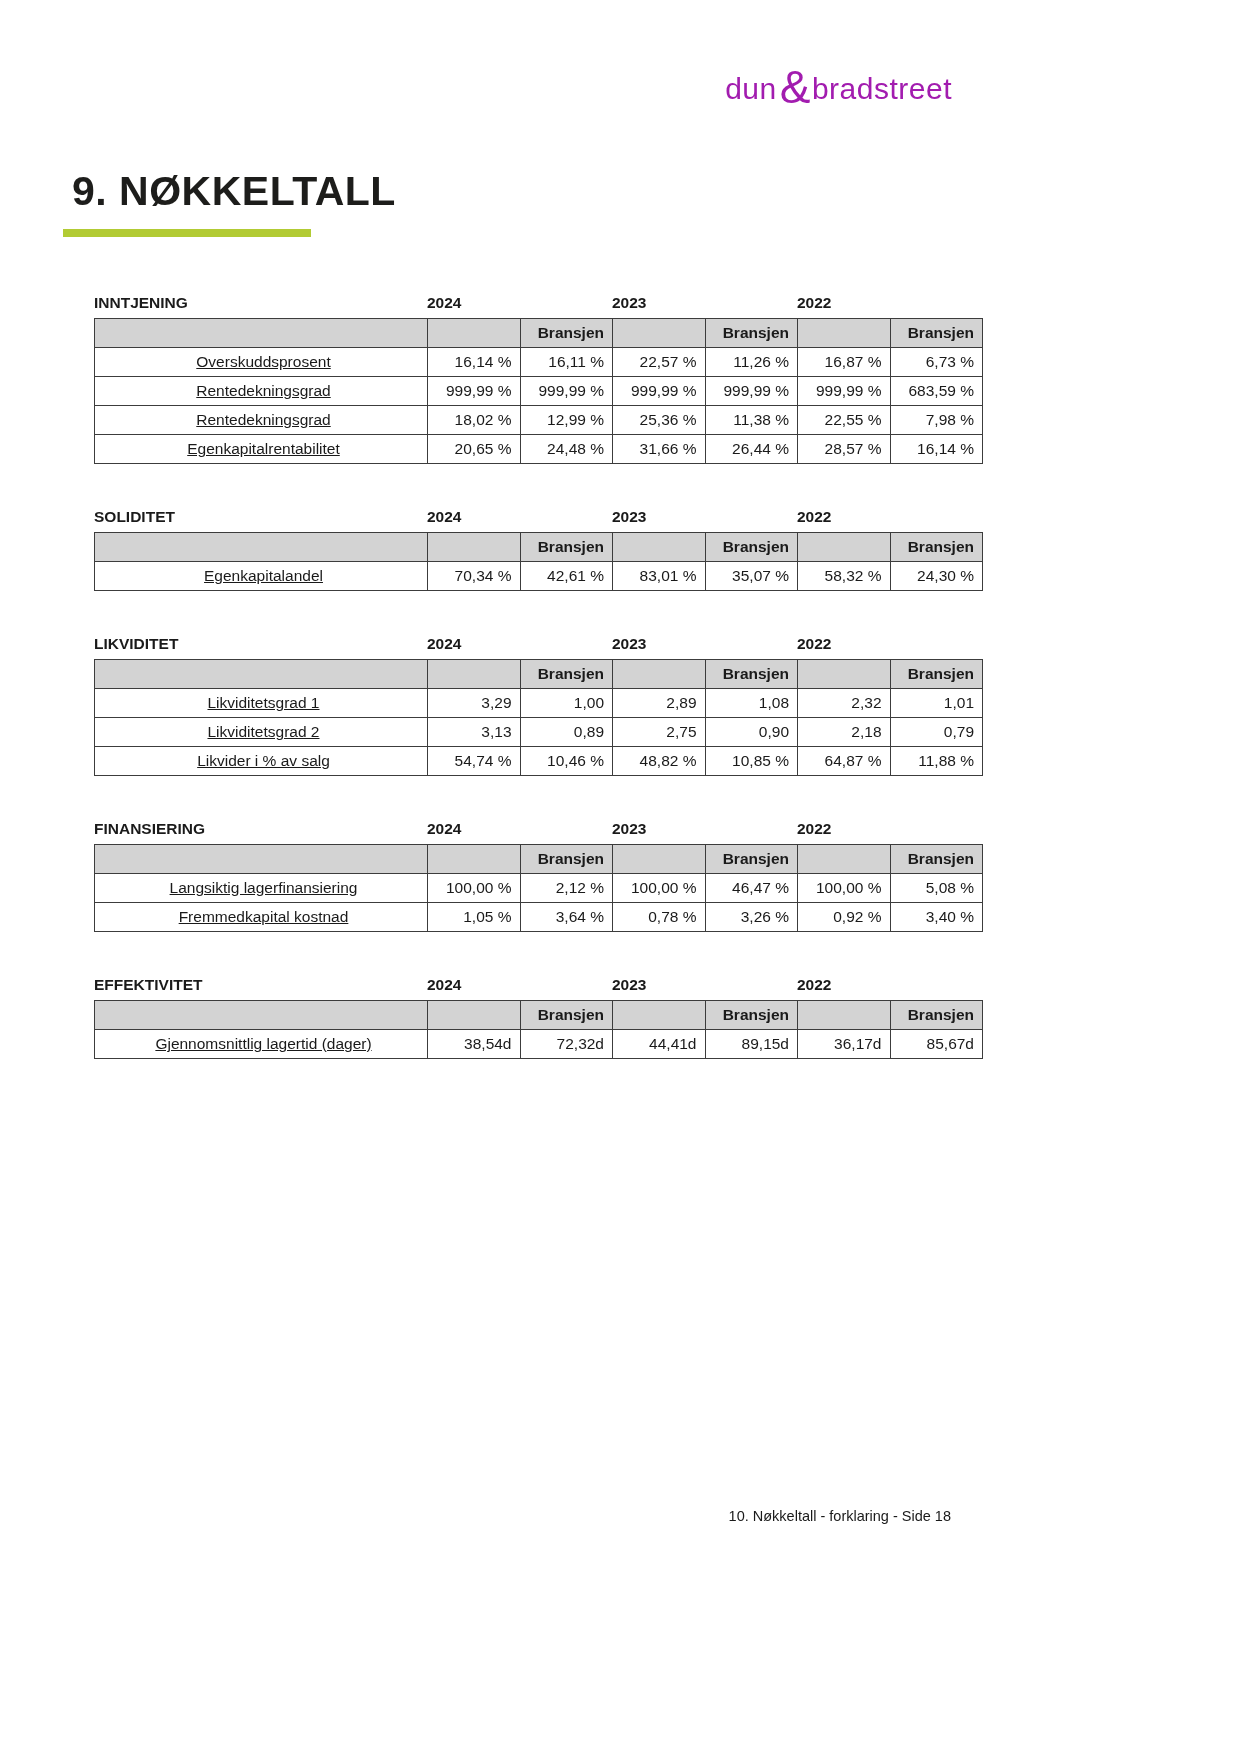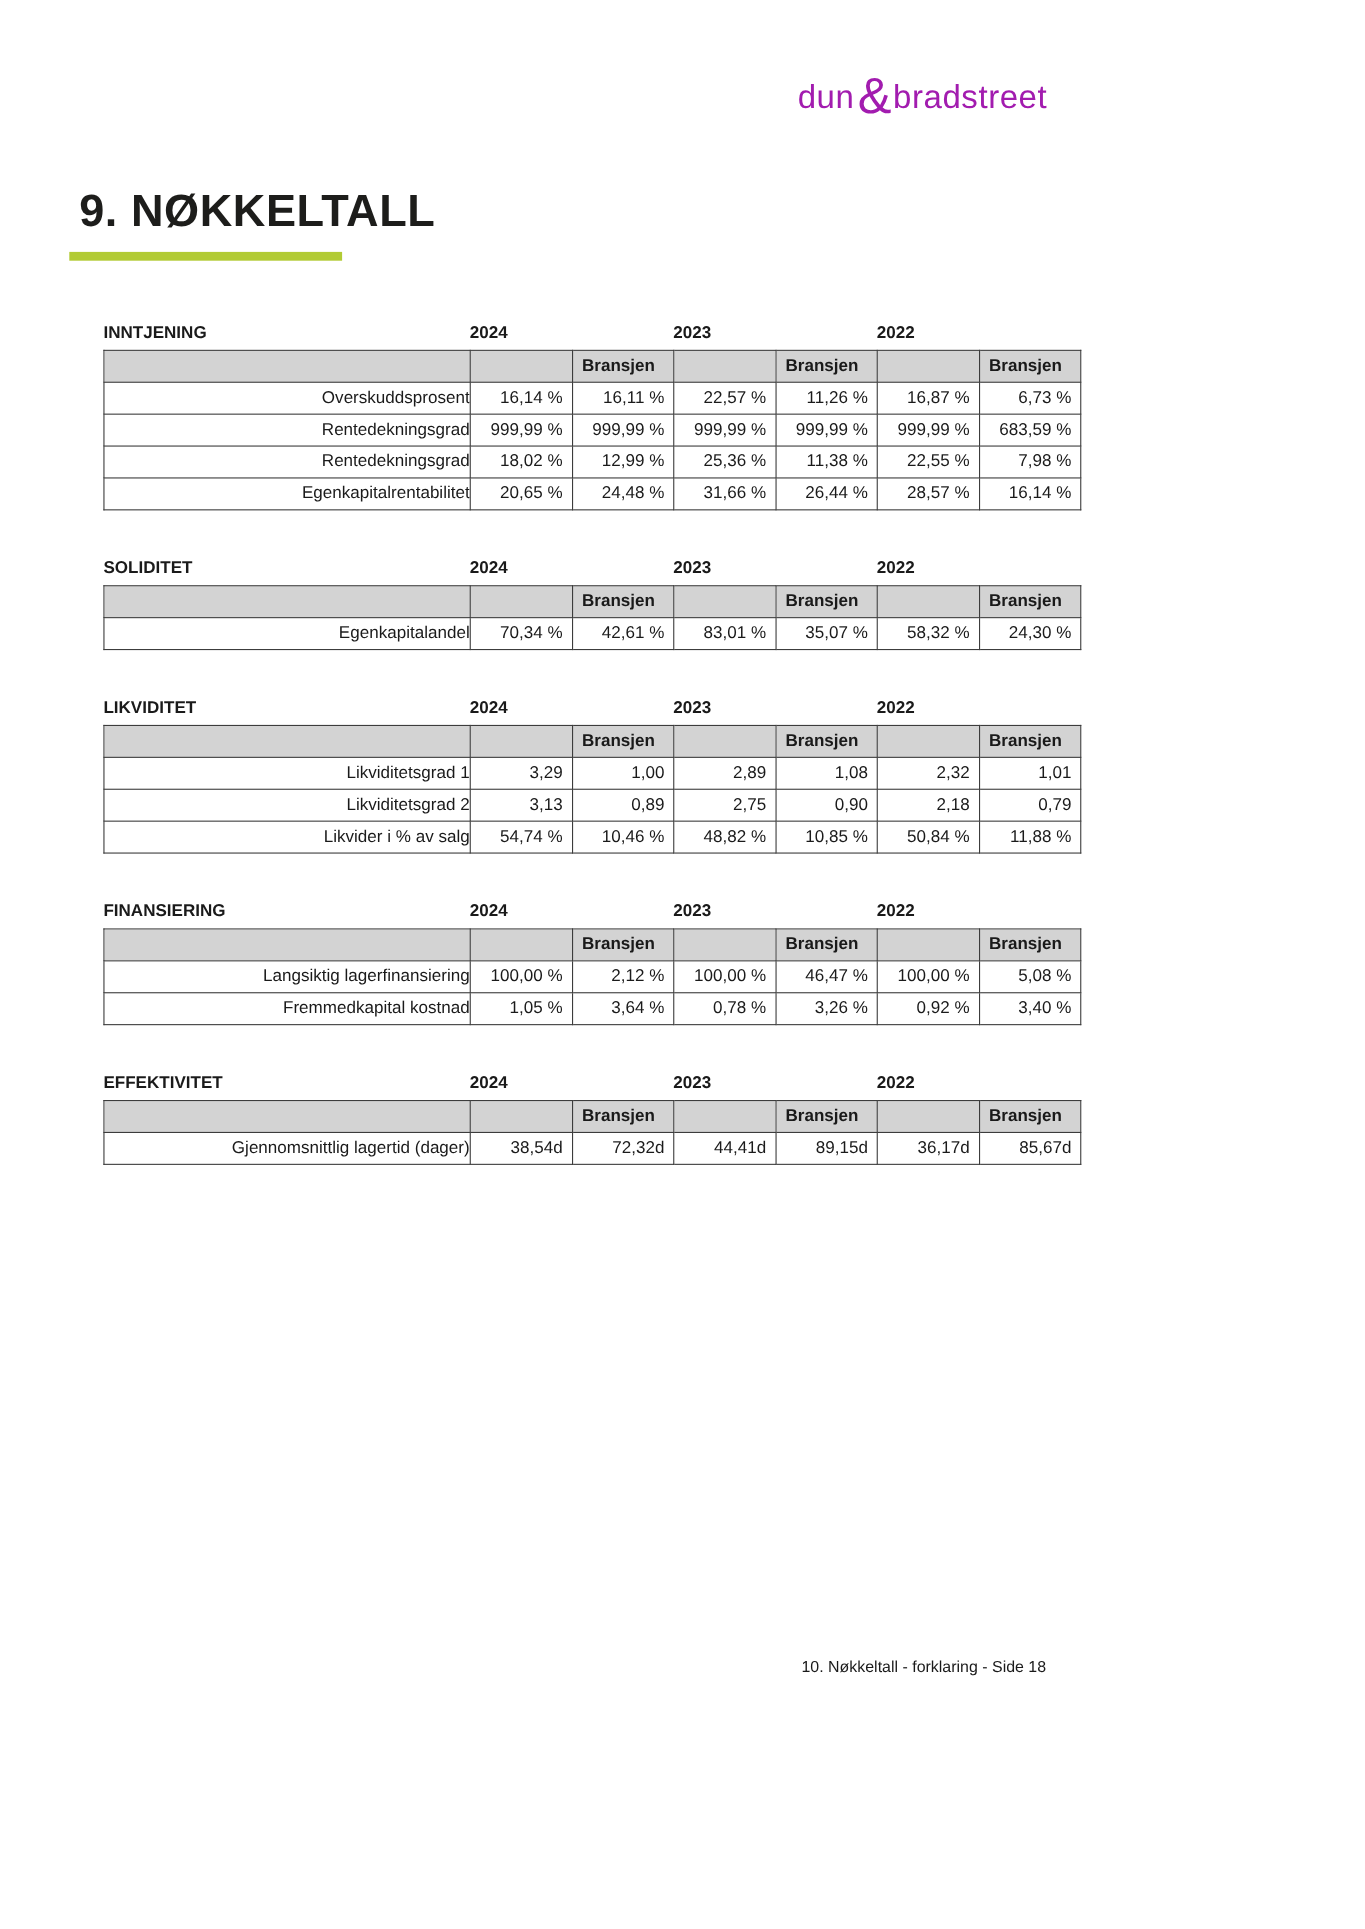--- a/index.html
+++ b/index.html
@@ -81,23 +81,23 @@
   }
   table.kpi col.c-label { width: 333px; }
   table.kpi col.c-val { width: 92.5px; }
   table.kpi td {
     border: 1px solid #3c3c3c;
     height: 29px;
     white-space: nowrap;
     overflow: hidden;
   }
   td.hdr { background: #d3d3d3; }
-  td.lbl { text-align: right; padding-left: 5px; }
+  td.lbl { text-align: center; padding-left: 5px; text-decoration: underline; }
   td.val { text-align: right; padding-right: 8px; }
-  td.bransjen { font-weight: bold; text-align: center; padding-right: 8px; }
+  td.bransjen { font-weight: bold; text-align: right; padding-right: 8px; }
 
   
   .footer {
     position: absolute;
     left: 63px;
     top: 1508px;
     width: 888px;
     text-align: right;
     font-size: 14.5px;
     color: #1a1a1a;
@@ -267,21 +267,21 @@
               <td class="val">0,90</td>
               <td class="val">2,18</td>
               <td class="val">0,79</td>
             </tr>
             <tr>
               <td class="lbl">Likvider i % av salg</td>
               <td class="val">54,74 %</td>
               <td class="val">10,46 %</td>
               <td class="val">48,82 %</td>
               <td class="val">10,85 %</td>
-              <td class="val">50,84 %</td>
+              <td class="val">64,87 %</td>
               <td class="val">11,88 %</td>
             </tr>
           </tbody>
         </table>
       </div>
       <div class="section">
         <div class="year-row">
           <div class="section-name">FINANSIERING</div>
           <div class="year-label">2024</div>
           <div class="year-label">2023</div>

